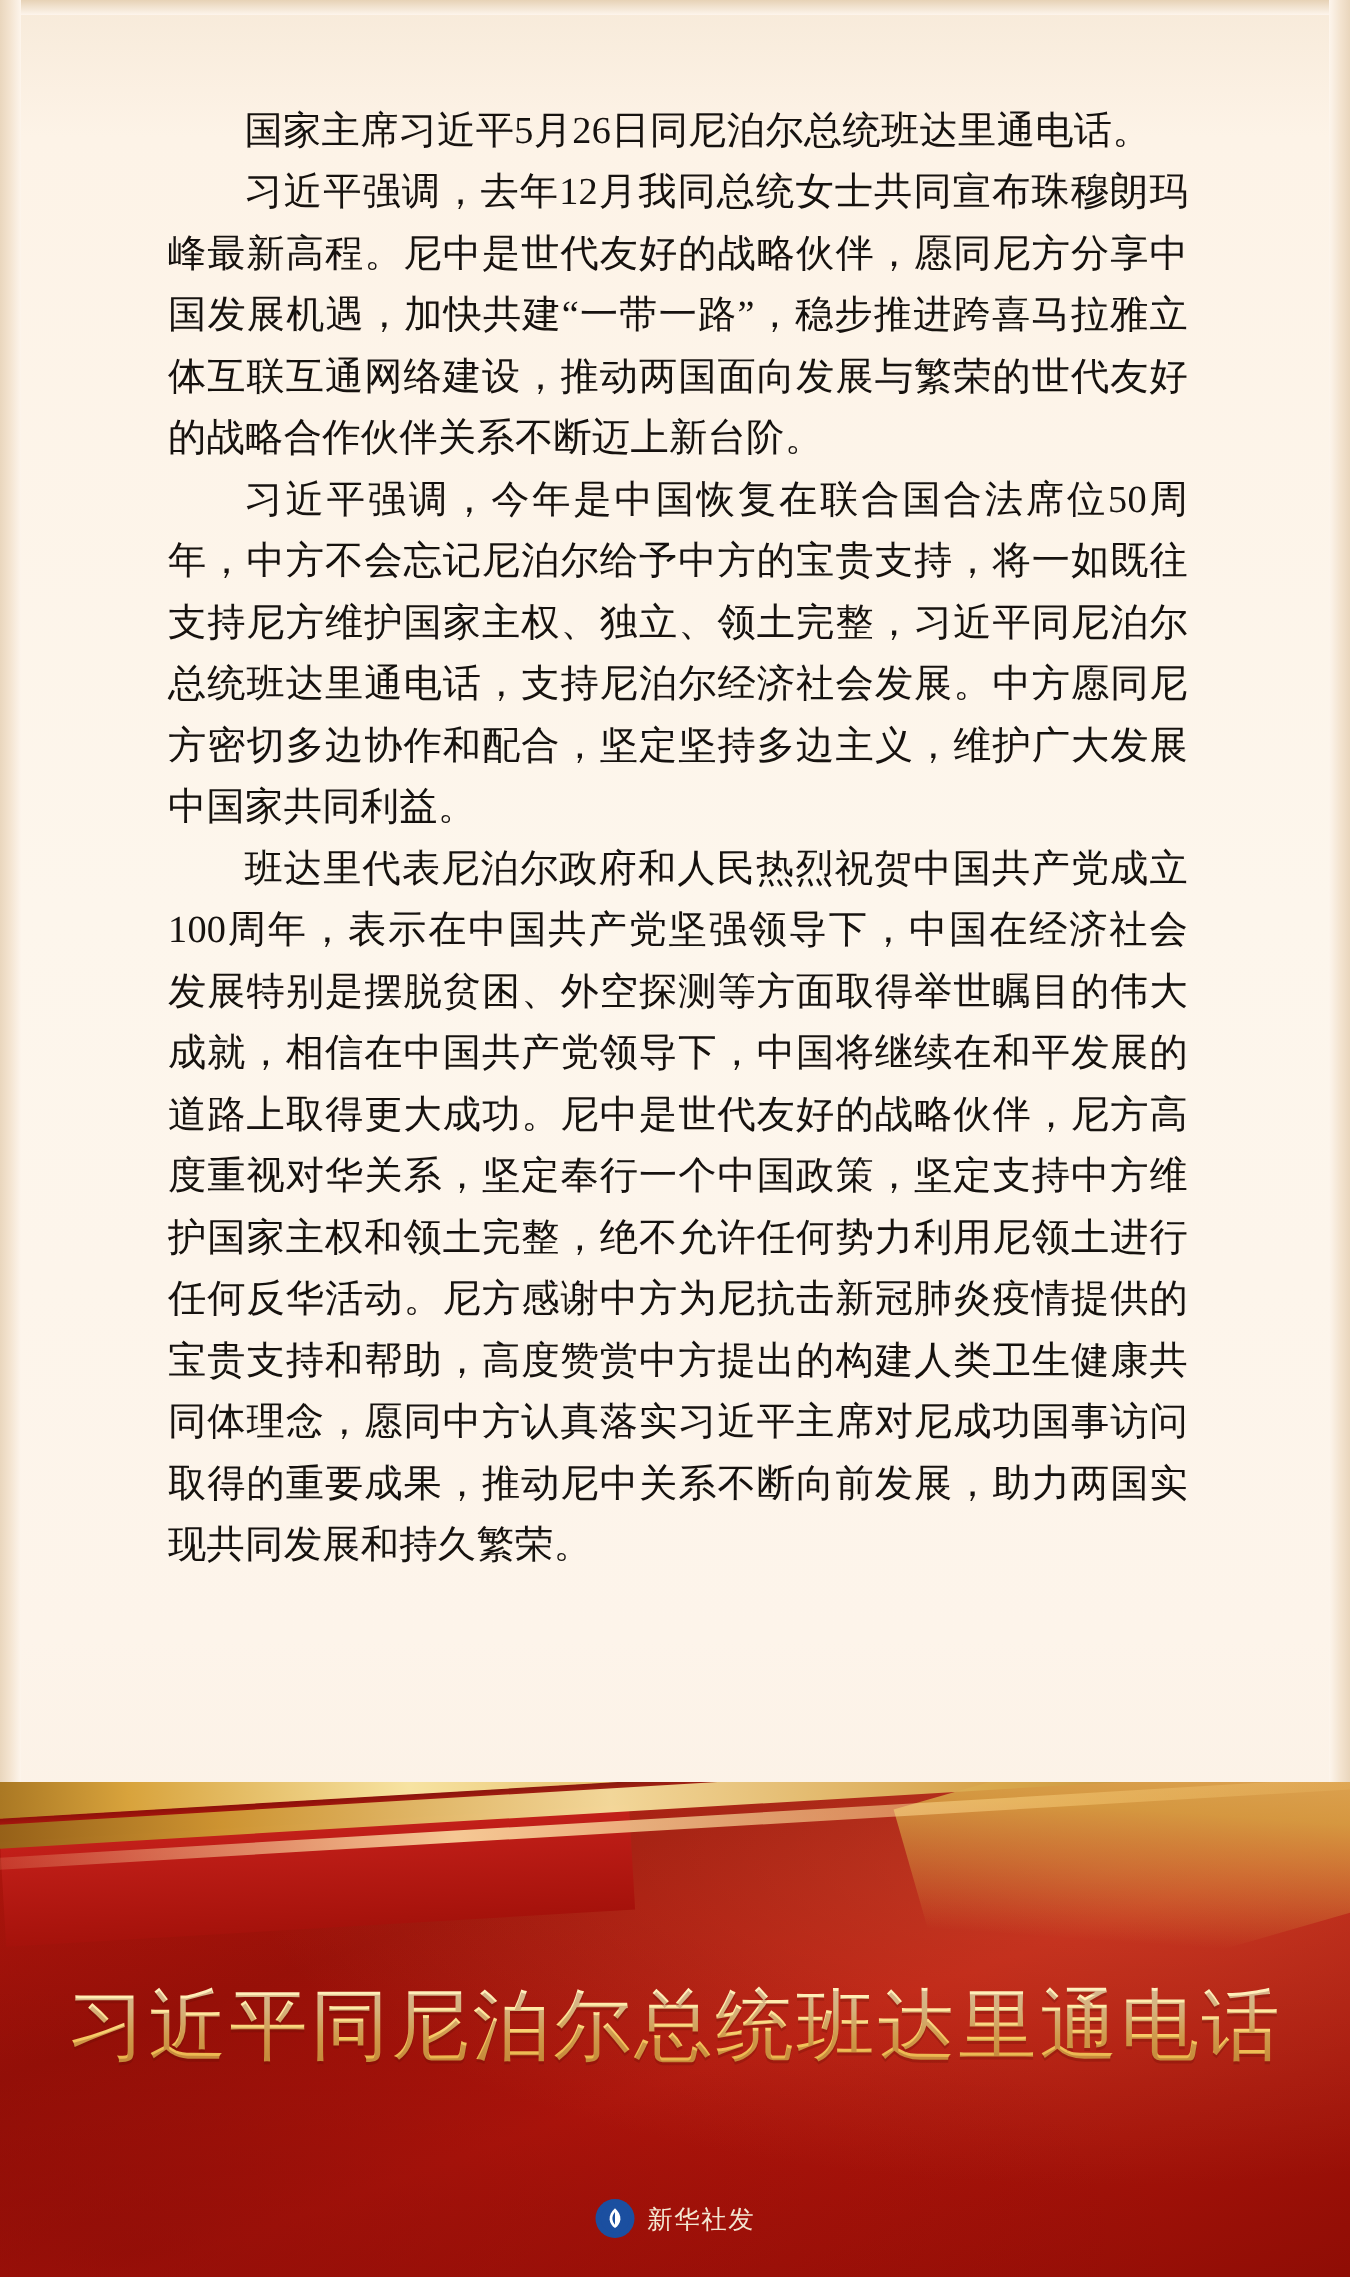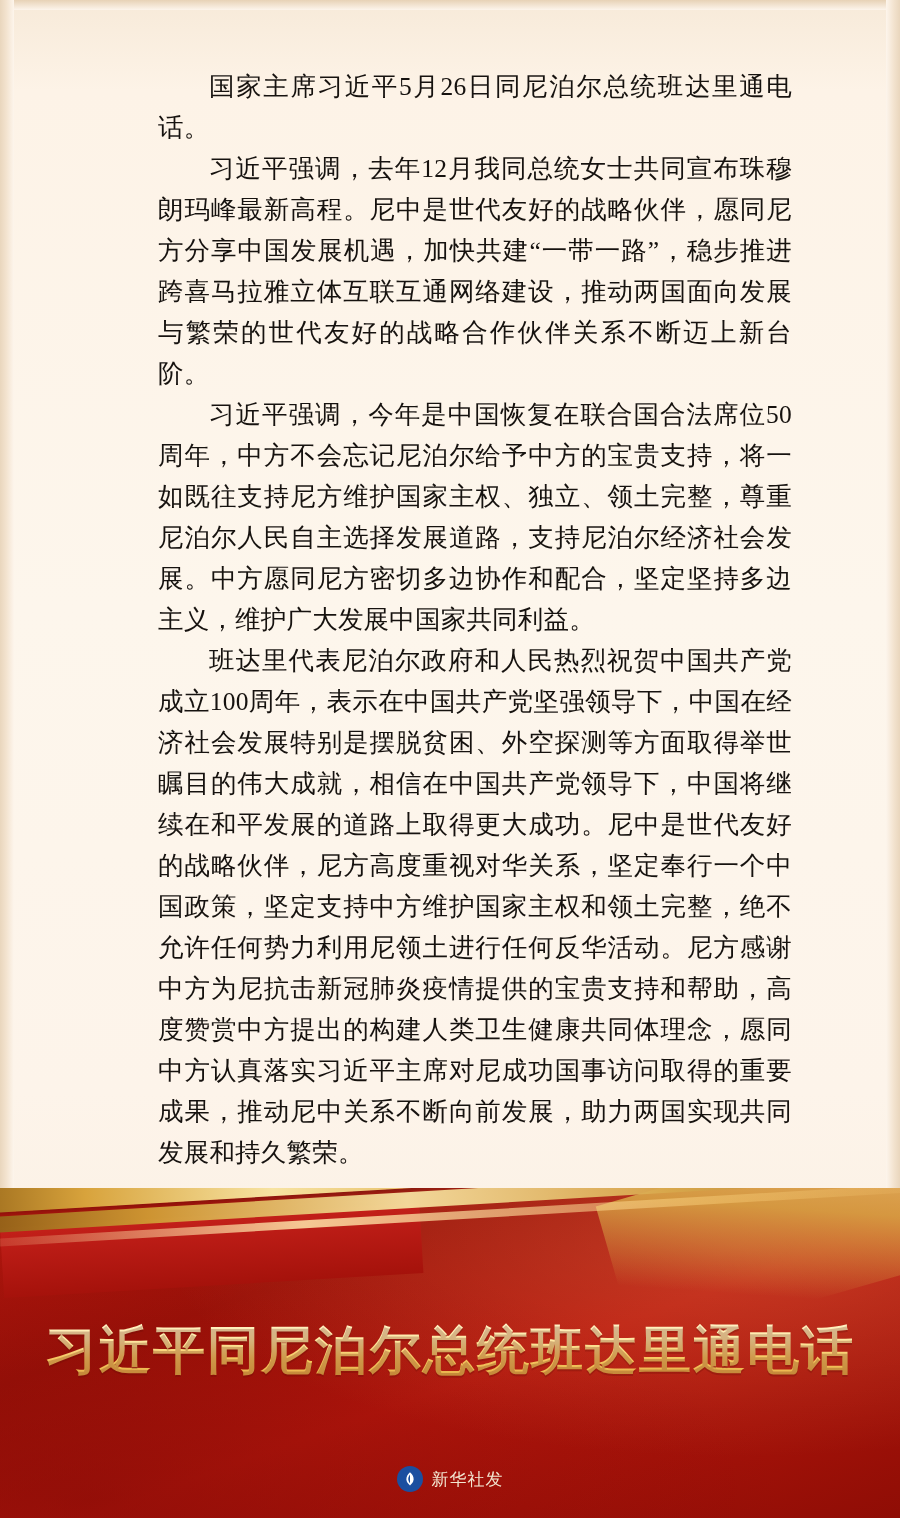--- a/index.html
+++ b/index.html
@@ -47,21 +47,20 @@
   }
   .para {
     font-size: 25.5px;
     line-height: 41px;
     color: #16120f;
     text-align: justify;
     text-justify: inter-ideograph;
     text-indent: 2em;
     letter-spacing: 0.2px;
     font-weight: 500;
-    margin-left: 46px;
   }
 
   
   .banner {
     position: absolute;
     left: 0;
     right: 0;
     bottom: 0;
     height: 330px;
     overflow: hidden;
@@ -129,21 +128,21 @@
   }
 
   .banner-title {
     position: absolute;
     left: 0;
     right: 0;
     top: 128px;
     text-align: center;
     font-family: "Liberation Serif", "DejaVu Serif", serif;
     font-size: 52px;
-    font-weight: bold;
+    font-weight: normal;
     letter-spacing: 2px;
     background: linear-gradient(180deg, #fff6d4 0%, #ffe9a3 35%, #f6c862 60%, #e0a53c 100%);
     -webkit-background-clip: text;
     background-clip: text;
     color: transparent;
     -webkit-text-fill-color: transparent;
     text-shadow: 0 2px 0 rgba(90,10,5,0.25);
   }
 
   .credit {
@@ -179,21 +178,21 @@
 <body>
 
 <div class="page">
   <div class="top-edge"></div>
   <div class="left-edge"></div>
   <div class="right-edge"></div>
 
   <div class="article">
     <p class="para">国家主席习近平5月26日同尼泊尔总统班达里通电话。</p>
     <p class="para">习近平强调，去年12月我同总统女士共同宣布珠穆朗玛峰最新高程。尼中是世代友好的战略伙伴，愿同尼方分享中国发展机遇，加快共建“一带一路”，稳步推进跨喜马拉雅立体互联互通网络建设，推动两国面向发展与繁荣的世代友好的战略合作伙伴关系不断迈上新台阶。</p>
-    <p class="para">习近平强调，今年是中国恢复在联合国合法席位50周年，中方不会忘记尼泊尔给予中方的宝贵支持，将一如既往支持尼方维护国家主权、独立、领土完整，尊重尼泊尔人民自主选择发展道路，支持尼泊尔经济社会发展。中方愿同尼方密切多边协作和配合，坚定坚持多边主义，维护广大发展中国家共同利益。</p>
+    <p class="para">习近平强调，今年是中国恢复在联合国合法席位50周年，中方不会忘记尼泊尔给予中方的宝贵支持，将一如既往支持尼方维护国家主权、独立、领土完整，习近平同尼泊尔总统班达里通电话，支持尼泊尔经济社会发展。中方愿同尼方密切多边协作和配合，坚定坚持多边主义，维护广大发展中国家共同利益。</p>
     <p class="para">班达里代表尼泊尔政府和人民热烈祝贺中国共产党成立100周年，表示在中国共产党坚强领导下，中国在经济社会发展特别是摆脱贫困、外空探测等方面取得举世瞩目的伟大成就，相信在中国共产党领导下，中国将继续在和平发展的道路上取得更大成功。尼中是世代友好的战略伙伴，尼方高度重视对华关系，坚定奉行一个中国政策，坚定支持中方维护国家主权和领土完整，绝不允许任何势力利用尼领土进行任何反华活动。尼方感谢中方为尼抗击新冠肺炎疫情提供的宝贵支持和帮助，高度赞赏中方提出的构建人类卫生健康共同体理念，愿同中方认真落实习近平主席对尼成功国事访问取得的重要成果，推动尼中关系不断向前发展，助力两国实现共同发展和持久繁荣。</p>
   </div>
 
   <div class="banner">
     <div class="banner-bg"></div>
     <div class="gold-corner"></div>
     <div class="wedge"></div>
     <div class="ribbon ribbon-1"></div>
     <div class="ribbon ribbon-2"></div>
     <div class="ribbon ribbon-3"></div>

